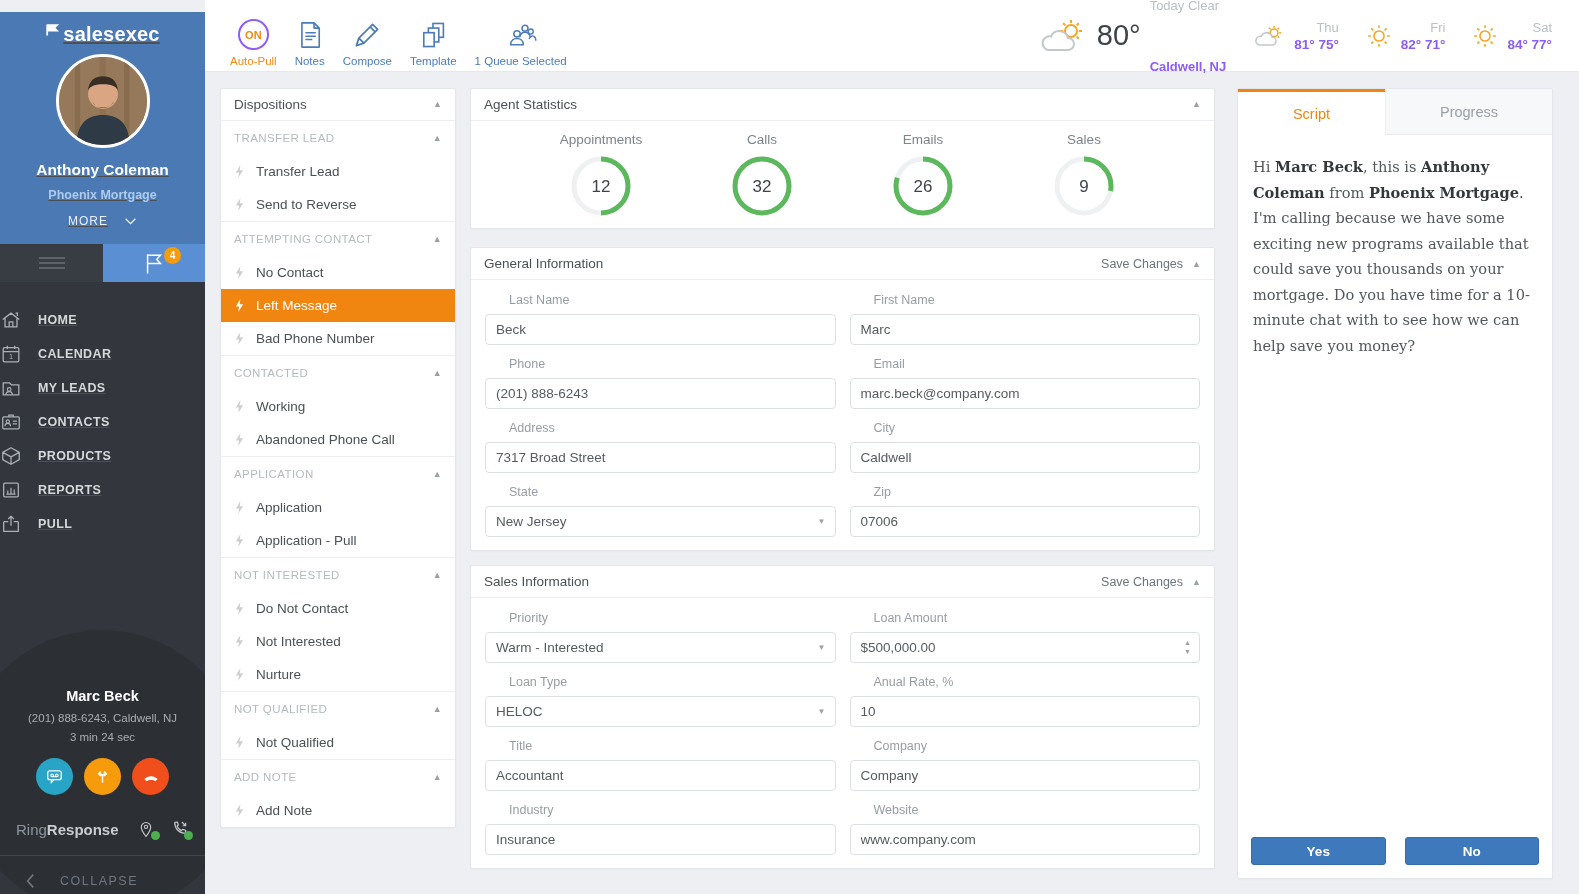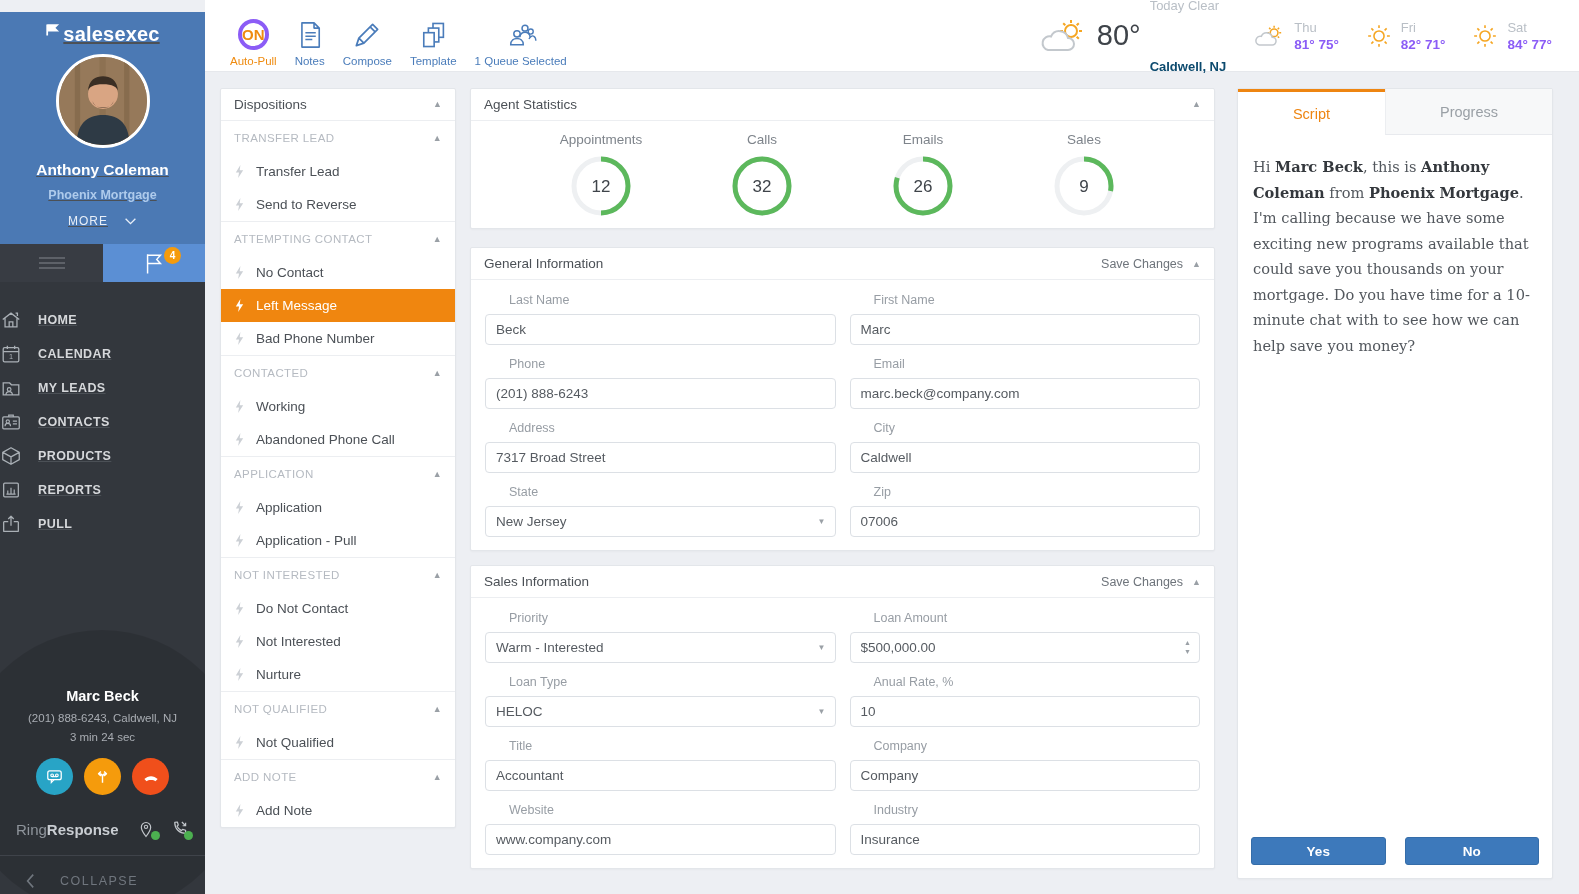--- a/index.html
+++ b/index.html
@@ -50,28 +50,28 @@
   .collapse-row { position:absolute; top:843px; left:0; right:0; bottom:0; border-top:1px solid #3f434a; display:flex; align-items:center; padding-left:25px; gap:25px; color:#70767e; cursor:pointer; }
   .collapse-label { font-size:12.5px; letter-spacing:1.5px; }
 
   
   .topbar { position:absolute; left:205px; top:0; width:1374px; height:72px; background:#fff; border-bottom:1px solid #e6e8ec; display:flex; align-items:center; }
   .tools { display:flex; padding-left:16px; align-items:flex-start; }
   .tool { text-align:center; padding:12px 9px 0; cursor:pointer; }
   .tool-icon { height:36px; display:flex; align-items:center; justify-content:center; color:#4a7cba; }
   .tool-label { font-size:11.5px; color:#4a7cba; margin-top:2px; }
   .tool.orange .tool-label { color:#ef8b10; }
-  .on-circle { width:31px; height:31px; border-radius:50%; border:4px solid #8b5cf6; color:#ef8b10; font-size:15px; font-weight:700; display:flex; align-items:center; justify-content:center; }
+  .on-circle { width:31px; height:31px; border-radius:50%; border:2px solid #8b5cf6; color:#ef8b10; font-size:11px; font-weight:700; display:flex; align-items:center; justify-content:center; }
   .weather { margin-left:auto; display:flex; align-items:center; gap:27px; padding-right:27px; }
   .w-current { display:flex; align-items:center; gap:9px; }
   .w-temp { font-size:29px; color:#3e4349; }
   .w-col { font-size:13px; line-height:17px; }
   .w-cond { color:#b9bfc6; }
-  .w-loc { color:#0c4a6e; font-weight:700;margin-top:44px; }
-  .w-day { color:#b9bfc6; }
+  .w-loc { color:#8b5cf6; font-weight:700;margin-top:44px; }
+  .w-day { color:#b9bfc6;text-align:right; }
   .w-temps { color:#8b5cf6; font-weight:600; font-size:13.5px; }
   .w-fc { display:flex; align-items:center; gap:9px; }
 
   
   .panel { background:#fff; border:1px solid #e3e6ea; border-radius:2px; box-shadow:0 1px 2px rgba(0,0,0,0.03); }
   .panel-header { height:32px; display:flex; align-items:center; padding:0 13px; border-bottom:1px solid #eceef1; font-size:13.5px; color:#4b5056; }
   .caret-up { margin-left:auto; color:#9aa0a6; font-size:9px; line-height:1; cursor:pointer; }
   .save-link { margin-left:auto; font-size:12.5px; color:#6e747b; cursor:pointer; display:flex; align-items:center; gap:9px; }
   .save-link .c { color:#9aa0a6; font-size:9px; }
 
@@ -643,26 +643,26 @@
       </div>
       <div class="field">
         <div class="f-label">Title</div>
         <input class="f-input" value="Accountant" style="">
       </div>
       <div class="field">
         <div class="f-label">Company</div>
         <input class="f-input" value="Company" style="">
       </div>
       <div class="field">
+        <div class="f-label">Industry</div>
+        <input class="f-input" value="Insurance" style="">
+      </div>
+      <div class="field">
         <div class="f-label">Website</div>
         <input class="f-input" value="www.company.com" style="">
-      </div>
-      <div class="field">
-        <div class="f-label">Industry</div>
-        <input class="f-input" value="Insurance" style="">
       </div>
     </div>
   </div>
 </div>
 
 <div class="right-panel">
   <div class="tabs">
     <div class="tab tab-script">Script</div>
     <div class="tab tab-progress">Progress</div>
   </div>

